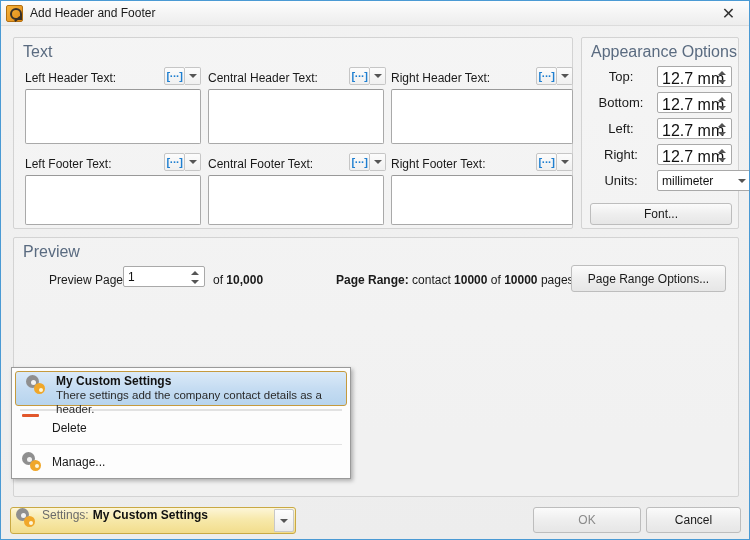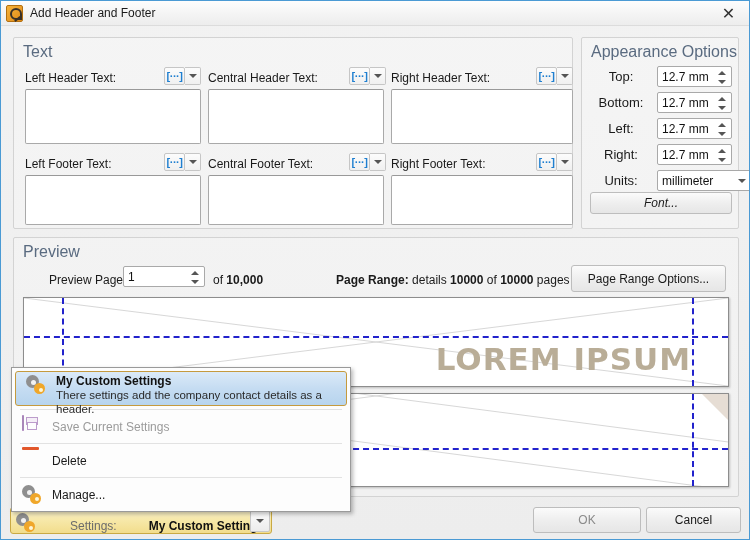--- a/index.html
+++ b/index.html
@@ -100,21 +100,21 @@
 
   
   .ao-row { position: absolute; left: 8px; width: 142px; height: 21px; }
   .ao-label {
     position: absolute; left: 0; top: 3px; width: 62px;
     text-align: center; font-size: 13px; color: #1a1a1a;
   }
   .ao-input {
     position: absolute; left: 67px; top: 0; width: 75px; height: 21px;
     background: #fff; border: 1px solid #a9a9a9; border-radius: 2px;
-    font-size: 12px; color: #111; padding: 3px 0 0 4px;
+    font-size: 16px; color: #111; padding: 3px 0 0 4px;
   }
   .spin {
     position: absolute; right: 4px; top: 3px; width: 9px; height: 15px;
   }
   .spin::before, .spin::after {
     content: ""; position: absolute; left: 0; width: 0; height: 0;
     border-left: 4px solid transparent; border-right: 4px solid transparent;
   }
   .spin::before { top: 1px; border-bottom: 4px solid #555; }
   .spin::after  { bottom: 1px; border-top: 4px solid #555; }
@@ -124,21 +124,21 @@
     font-size: 12px; color: #111; padding: 3px 0 0 4px;
     cursor: pointer;
   }
   .ao-select .caret-down { position: absolute; right: 5px; top: 8px; }
   .btn {
     background: linear-gradient(#fbfbfb, #eeeeee 52%, #e6e6e6);
     border: 1px solid #bdbdbd; border-radius: 3px;
     display: flex; align-items: center; justify-content: center;
     font-size: 12px; color: #1a1a1a; cursor: pointer;
   }
-  #font-btn { position: absolute; left: 8px; top: 154px; width: 142px; height: 22px; font-style: italic; }
+  #font-btn { position: absolute; left: 8px; top: 165px; width: 142px; height: 22px; }
 
   
   .pv-label { position: absolute; font-size: 12px; color: #1a1a1a; }
   #pv-page-label { left: 48px; top: 272px; }
   #pv-page-input {
     position: absolute; left: 122px; top: 265px; width: 82px; height: 21px;
     background: #fff; border: 1px solid #a9a9a9; border-radius: 2px;
     font-size: 12px; color: #111; padding: 3px 0 0 4px;
   }
   #pv-of { left: 212px; top: 272px; }
@@ -183,24 +183,24 @@
   }
   .curl {
     position: absolute; right: 0; top: 0;
     width: 0; height: 0;
     border-top: 26px solid #e6ddd4;
     border-left: 26px solid transparent;
   }
 
   
   #settings-combo {
-    position: absolute; left: 9px; top: 506px; width: 262px; height: 27px;
+    position: absolute; left: 9px; top: 506px; width: 286px; height: 27px;
     background: linear-gradient(#fdf6d8, #f7e9ab 45%, #f2dd8c);
     border: 1px solid #c9a944; border-radius: 3px;
-    display: flex; align-items: flex-end; cursor: pointer; gap: 28px;
+    display: flex; align-items: flex-start; cursor: pointer;
   }
   #settings-combo .gears { margin-left: 5px; margin-right: 6px; flex: none; }
   .st-lbl { font-size: 12px; color: #6b6b6b; }
   .st-val { font-size: 12px; color: #111; font-weight: bold; margin-left: 4px; }
   #settings-arrow {
     position: absolute; right: 1px; top: 1px; width: 20px; height: 23px;
     background: linear-gradient(#fdfdfd, #ececec);
     border: 1px solid #c8c8c8; border-radius: 0 2px 2px 0;
     display: flex; align-items: center; justify-content: center;
   }
@@ -403,55 +403,29 @@
     <span>1</span>
     <span class="spin"></span>
   </div>
   <span class="pv-label" id="pv-of">
     <span>of</span>
     <b>10,000</b>
   </span>
 
   <span class="pv-label" id="pv-range">
     <b>Page Range:</b>
-    <span>details</span>
+    <span>contact</span>
     <b>10000</b>
     <span>of</span>
     <b>10000</b>
     <span>pages</span>
   </span>
 
   <div class="btn" id="pv-range-btn">Page Range Options...</div>
 
-  <div class="page-wrap">
-
-    <div class="page" id="page-top">
-      <svg class="diag" viewBox="0 0 706 90" preserveAspectRatio="none">
-        <line x1="0" y1="0" x2="706" y2="90" stroke="#d6d6d6" stroke-width="1"></line>
-        <line x1="0" y1="90" x2="706" y2="0" stroke="#d6d6d6" stroke-width="1"></line>
-      </svg>
-      <div class="mline-v" style="left:38px;"></div>
-      <div class="mline-v" style="left:668px;"></div>
-      <div class="mline-h" style="top:38px;"></div>
-    </div>
-
-    <div class="page" id="page-bot">
-      <svg class="diag" viewBox="0 0 706 94" preserveAspectRatio="none">
-        <line x1="0" y1="-45" x2="706" y2="49" stroke="#d6d6d6" stroke-width="1"></line>
-        <line x1="0" y1="49" x2="706" y2="-45" stroke="#d6d6d6" stroke-width="1"></line>
-        <line x1="0" y1="4" x2="706" y2="98" stroke="#d6d6d6" stroke-width="1"></line>
-      </svg>
-      <div class="curl"></div>
-      <div class="mline-v" style="left:38px;"></div>
-      <div class="mline-v" style="left:668px;"></div>
-      <div class="mline-h" style="top:54px;"></div>
-    </div>
-
-    <div class="lorem">LOREM IPSUM</div>
-  </div>
 
   <div id="settings-combo">
     <span class="gears">
       <span class="gear gear-big"></span>
         <span class="gear gear-sm"></span>
     </span>
     <span class="st-lbl">Settings:</span>
     <span class="st-val">My Custom Settings</span>
     <span id="settings-arrow">
         <span class="caret-down"></span>
@@ -471,24 +445,20 @@
         </span>
       </span>
       <span class="mi-text">
         <span class="mi-title">My Custom Settings</span>
         <span class="mi-sub">There settings add the company contact details as a header.</span>
       </span>
     </div>
 
     <div class="mi-sep"></div>
 
-    <div class="mi">
-      <span class="mi-icon"><span class="ico-floppy"></span></span>
-      <span class="mi-label disabled">Save Current Settings</span>
-    </div>
 
     <div class="mi-sep"></div>
 
     <div class="mi">
       <span class="mi-icon"><span class="ico-trash"></span></span>
       <span class="mi-label">Delete</span>
     </div>
 
     <div class="mi-sep"></div>
 

